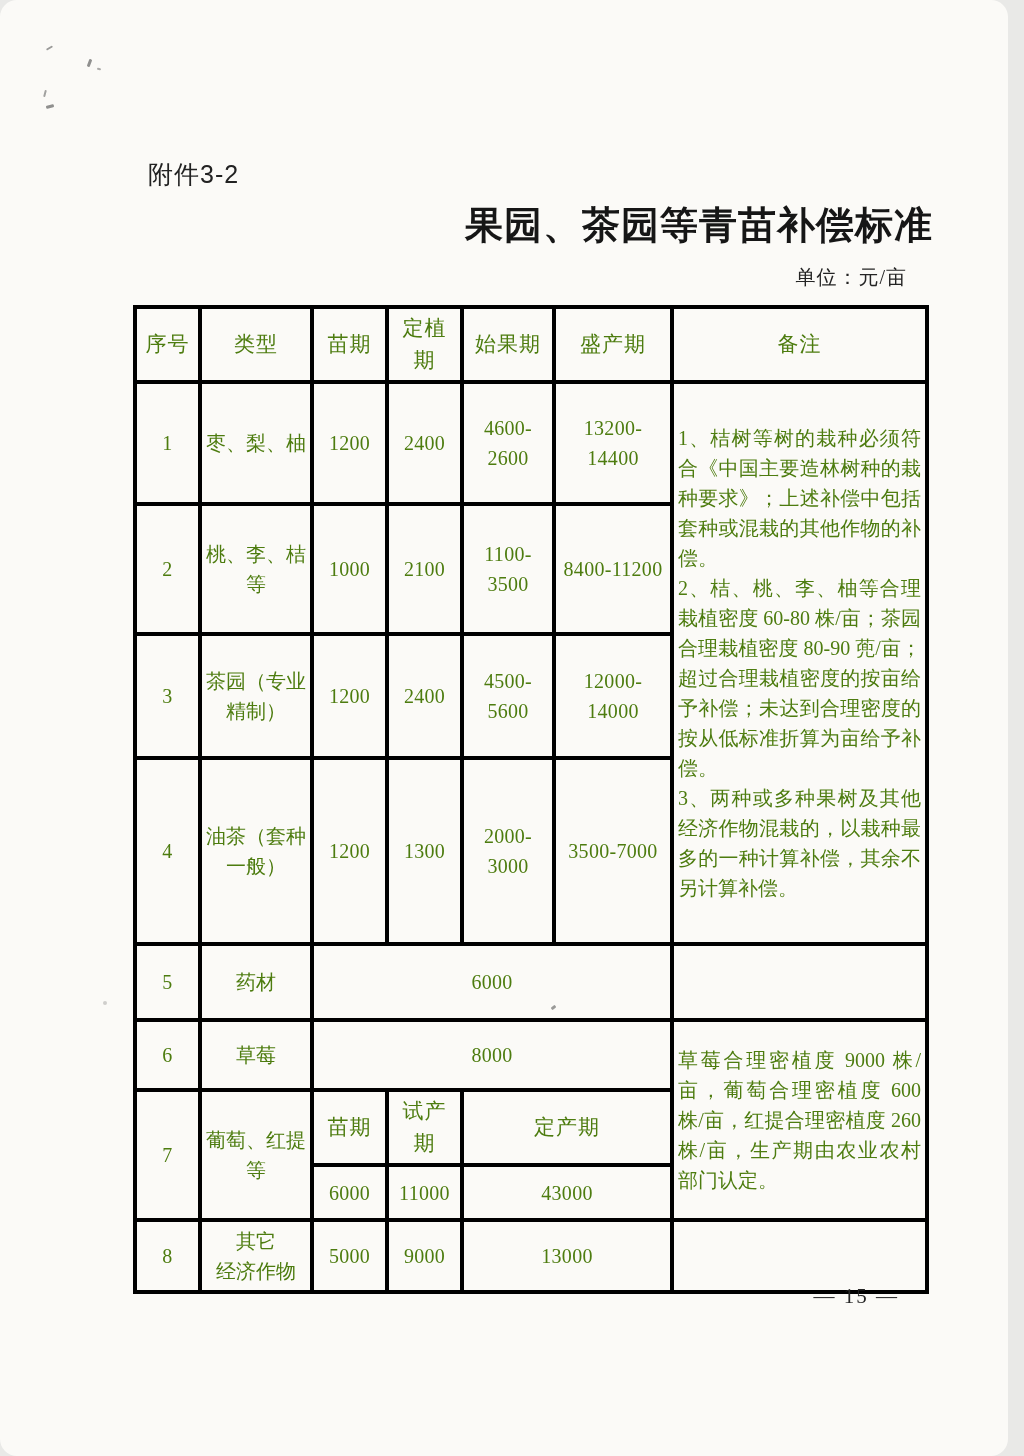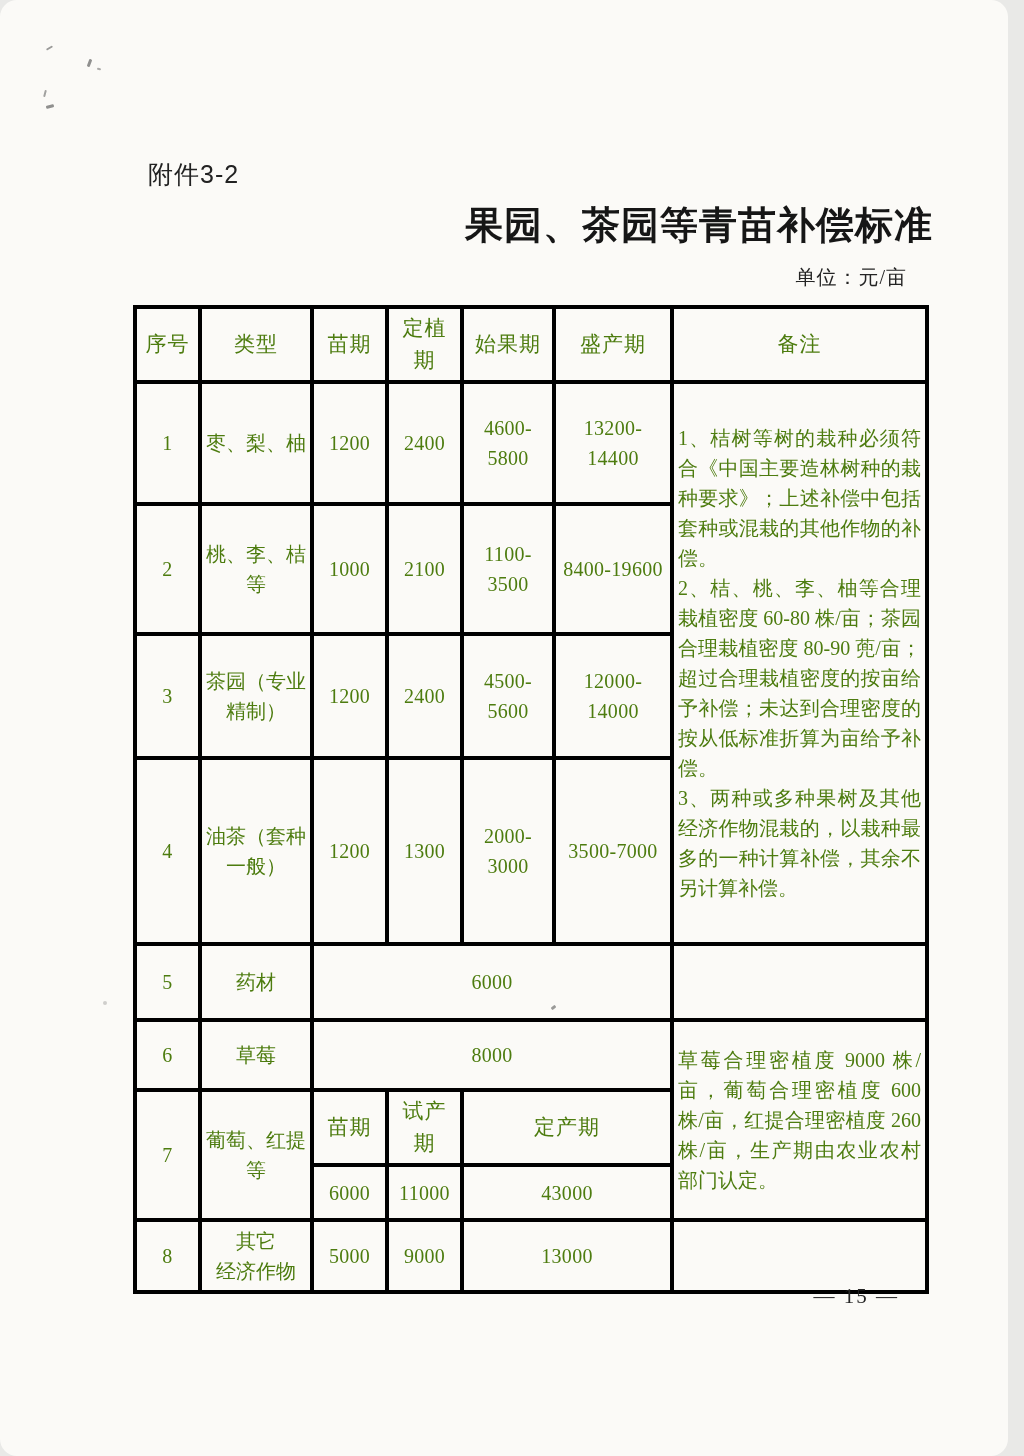--- a/index.html
+++ b/index.html
@@ -107,37 +107,37 @@
         <th>始果期</th>
         <th>盛产期</th>
         <th>备注</th>
       </tr>
 
       <tr class="r1">
         <td class="num">1</td>
         <td class="cell-pre">枣、梨、柚</td>
         <td class="num">1200</td>
         <td class="num">2400</td>
-        <td class="num">4600-5800</td>
+        <td class="num">4600-2600</td>
         <td class="num">13200-14400</td>
         <td class="remark-cell" rowspan="4">
           <div class="para">1、桔树等树的栽种必须符合《中国主要造林树种的栽种要求》；上述补偿中包括套种或混栽的其他作物的补偿。</div>
           <div class="para">2、桔、桃、李、柚等合理栽植密度 60-80 株/亩；茶园合理栽植密度 80-90 蔸/亩；超过合理栽植密度的按亩给予补偿；未达到合理密度的按从低标准折算为亩给予补偿。</div>
           <div class="para">3、两种或多种果树及其他经济作物混栽的，以栽种最多的一种计算补偿，其余不另计算补偿。</div>
         </td>
       </tr>
 
       <tr class="r2">
         <td class="num">2</td>
         <td class="cell-pre">桃、李、桔
 等</td>
         <td class="num">1000</td>
         <td class="num">2100</td>
         <td class="num">1100-3500</td>
-        <td class="num">8400-19600</td>
+        <td class="num">8400-11200</td>
       </tr>
 
       <tr class="r3">
         <td class="num">3</td>
         <td class="cell-pre">茶园（专业
 精制）</td>
         <td class="num">1200</td>
         <td class="num">2400</td>
         <td class="num">4500-5600</td>
         <td class="num">12000-14000</td>

